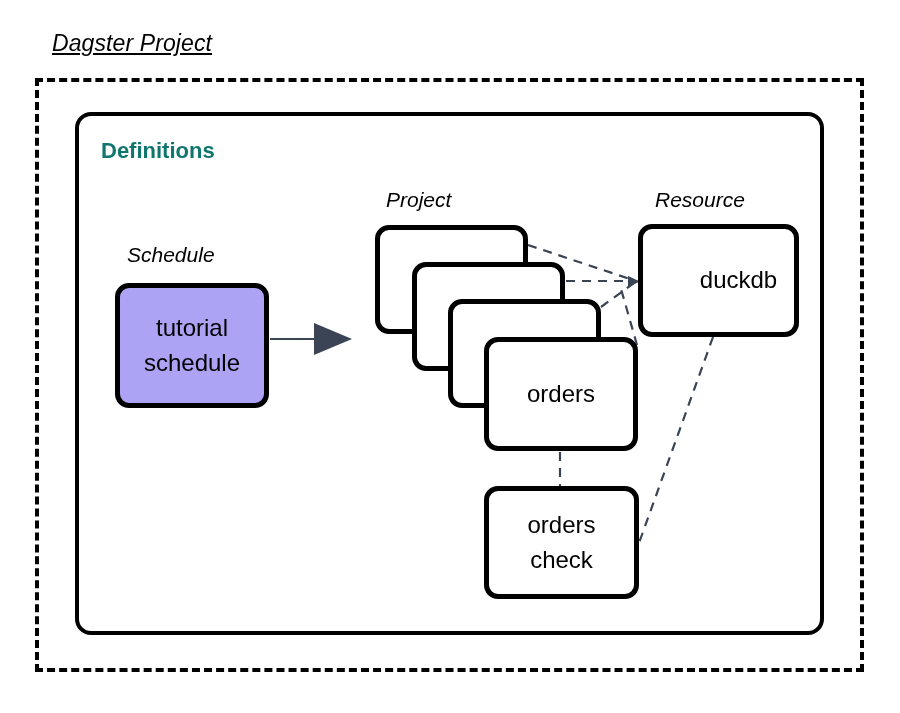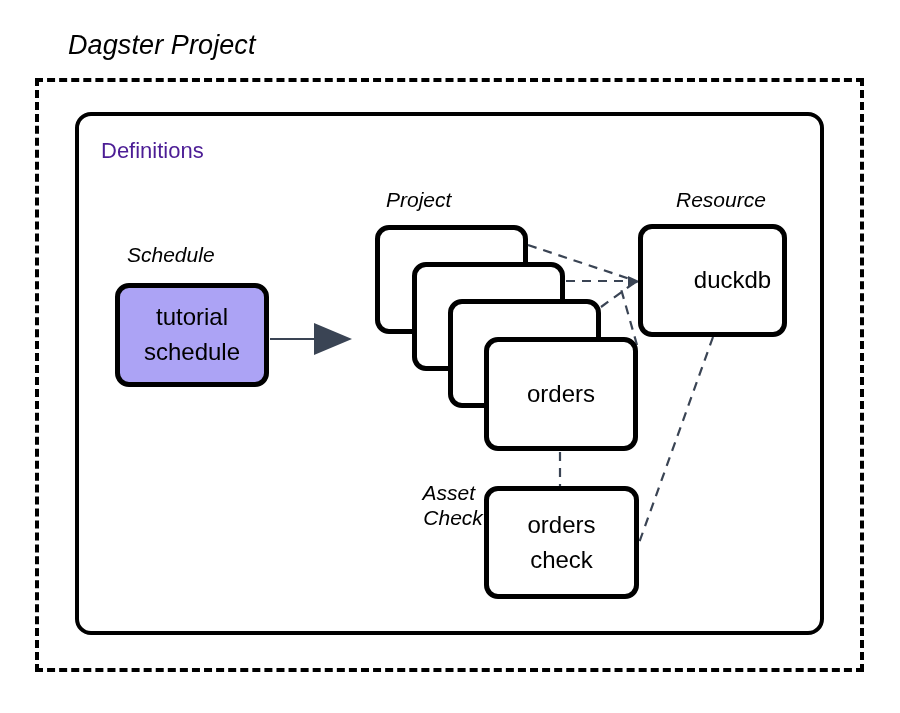--- a/index.html
+++ b/index.html
@@ -28,48 +28,49 @@
     position: absolute;
     font-style: italic;
     font-weight: 400;
     color: #000000;
     white-space: pre;
     line-height: 1.18;
   }
   .label-plain {
     position: absolute;
     font-style: normal;
-    font-weight: 400;
-    color: #4c1d95;
+    font-weight: 700;
+    color: #0f766e;
     white-space: pre;
   }
 
   #project-title {
-    left: 68px;
+    left: 52px;
     top: 30px;
-    font-size: 27px;
+    font-size: 23px;
     letter-spacing: 0.1px;
+    text-decoration: underline;
   }
   #definitions-title {
     left: 101px;
     top: 138px;
     font-size: 22px;
   }
   #label-schedule {
     left: 127px;
     top: 243px;
     font-size: 21px;
   }
   #label-assets {
     left: 386px;
     top: 188px;
     font-size: 21px;
   }
   #label-resource {
-    left: 676px;
+    left: 655px;
     top: 188px;
     font-size: 21px;
   }
   #label-asset-check {
     left: 400px;
     top: 456px;
     font-size: 21px;
     text-align: left;
   }
 
@@ -111,32 +112,32 @@
     line-height: 1.45;
     color: #000000;
     text-align: center;
   }
   .node span { display: block; white-space: pre; }
 
   #node-schedule {
     left: 115px;
     top: 283px;
     width: 154px;
-    height: 104px;
+    height: 125px;
     background: #aca3f5;
     z-index: 6;
   }
   #asset-card-1 { left: 375px; top: 225px; width: 153px; height: 109px; z-index: 2; }
   #asset-card-2 { left: 412px; top: 262px; width: 153px; height: 109px; z-index: 3; }
   #asset-card-3 { left: 448px; top: 299px; width: 153px; height: 109px; z-index: 4; }
   #node-orders-aggregation {
     left: 484px; top: 337px; width: 154px; height: 114px; z-index: 5;
   }
   #node-duckdb {
-    left: 638px; top: 224px; width: 149px; height: 113px; z-index: 5; padding-left: 40px;
+    left: 638px; top: 224px; width: 161px; height: 113px; z-index: 5; padding-left: 40px;
   }
   #node-orders-check {
     left: 484px; top: 486px; width: 155px; height: 113px; z-index: 5;
   }
 
   
   #connectors {
     position: absolute;
     left: 0; top: 0;
     width: 900px;
@@ -153,24 +154,20 @@
   <div class="label-italic" id="project-title">Dagster Project</div>
 
   <div id="project-border"></div>
 
   <div id="definitions-border"></div>
   <div class="label-plain" id="definitions-title">Definitions</div>
 
   <div class="label-italic" id="label-schedule">Schedule</div>
   <div class="label-italic" id="label-assets">Project</div>
   <div class="label-italic" id="label-resource">Resource</div>
-  <div class="label-italic" id="label-asset-check">
-    <span>Asset</span>
-    <span>Check</span>
-  </div>
 
   <svg id="connectors" viewBox="0 0 900 713" width="900" height="713">
     <defs>
       <marker id="arrowhead" markerWidth="9" markerHeight="9" refX="8.4" refY="4.5" orient="auto" markerUnits="strokeWidth">
         <path d="M0,0 L9,4.5 L0,9 z" fill="#3a4454"></path>
       </marker>
       <marker id="dash-arrowhead" markerWidth="6" markerHeight="6" refX="5" refY="3" orient="auto" markerUnits="strokeWidth">
         <path d="M0,0 L6,3 L0,6 z" fill="#3a4454"></path>
       </marker>
     </defs>

